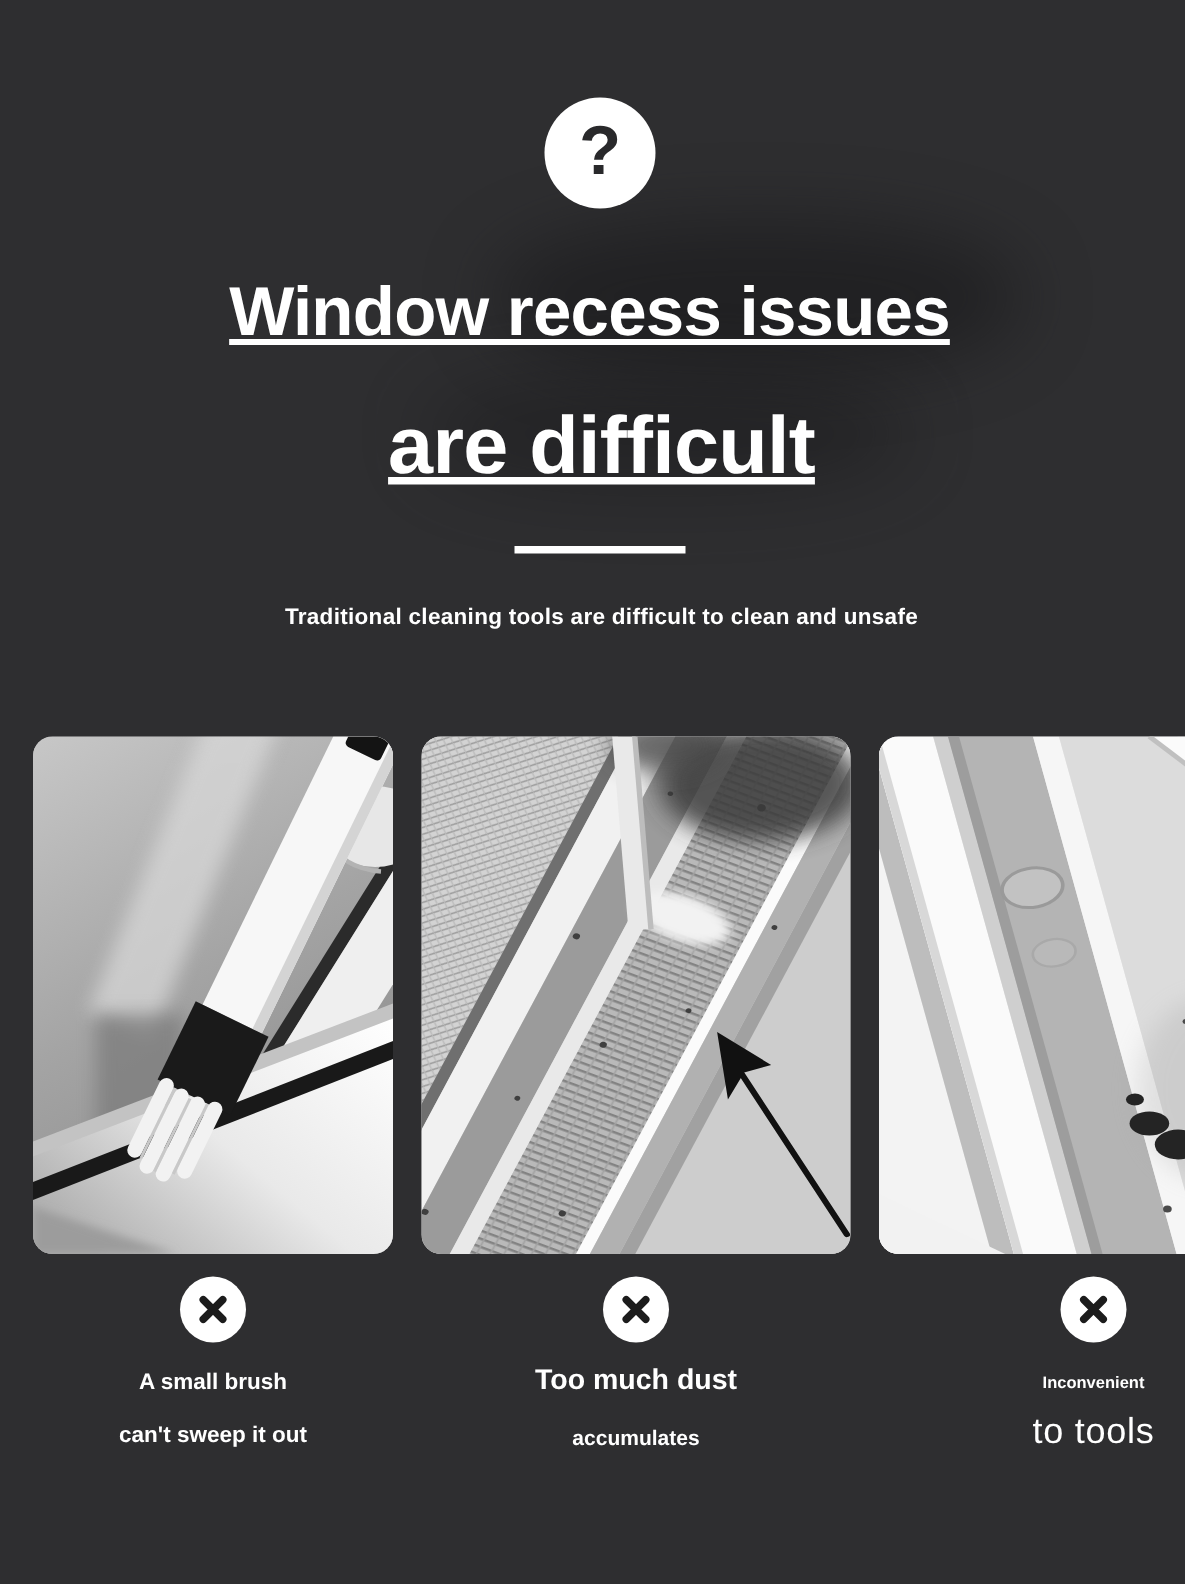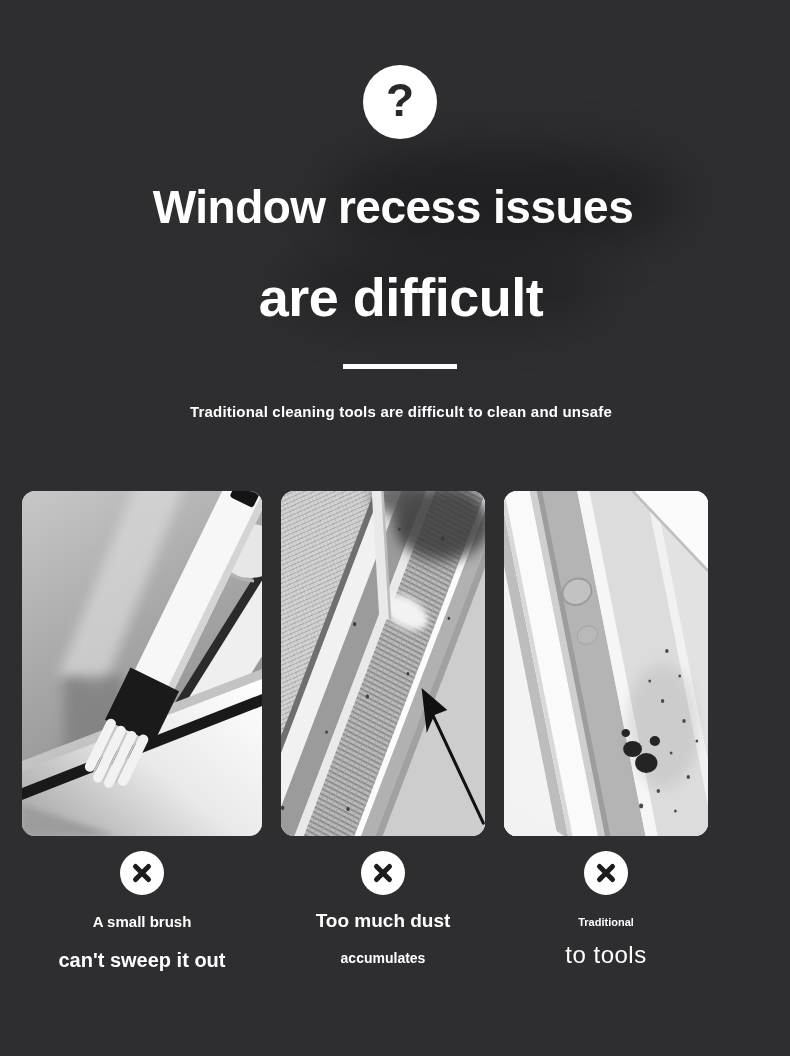--- a/index.html
+++ b/index.html
@@ -9,36 +9,36 @@
     font-family:"Liberation Sans", sans-serif;
   }
   .blot{position:absolute;background:#141416;filter:blur(24px);border-radius:45%;}
   .blot1{left:330px;top:148px;width:350px;height:100px;opacity:.5;}
   .blot2{left:285px;top:252px;width:320px;height:74px;opacity:.38;}
   .badge{
     position:absolute;left:363px;top:65px;width:74px;height:74px;border-radius:50%;
     background:#ffffff;display:flex;align-items:center;justify-content:center;
   }
   .badge span{color:#29292b;font-size:46px;font-weight:700;transform:translateY(-2px);}
-  .title{position:absolute;left:0;right:4px;margin:0;text-align:center;font-weight:700;color:#fff;}
+  .title{position:absolute;left:0;right:4px;margin:0;text-align:center;font-weight:700;color:#fff;text-decoration:underline;}
   .t1{top:180px;font-size:46px;letter-spacing:-0.5px;}
   .t2{top:266px;font-size:54px;letter-spacing:-0.5px;margin-left:16px;}
   .divider{position:absolute;top:364px;left:343px;width:114px;height:5px;background:#ffffff;}
   .subtitle{position:absolute;top:403px;left:12px;right:0;margin:0;text-align:center;
     font-size:15px;font-weight:700;letter-spacing:.2px;}
   .row{position:absolute;top:491px;left:22px;display:flex;gap:19px;}
-  .col{width:204px;display:flex;flex-direction:column;align-items:center;}
+  .col{width:286px;display:flex;flex-direction:column;align-items:center;}
   .col.first{width:240px;}
   figure.photo{margin:0;width:100%;height:345px;border-radius:13px;overflow:hidden;background:#b5b5b5;}
   figure.photo svg{display:block;width:100%;height:100%;}
   .xbadge{margin-top:15px;width:44px;height:44px;border-radius:50%;background:#ffffff;
     display:flex;align-items:center;justify-content:center;flex:none;}
   .cap{font-weight:700;text-align:center;line-height:1.1;white-space:nowrap;}
   .c1a{margin-top:19px;font-size:15px;}
-  .c1b{margin-top:18px;font-size:20px;}
+  .c1b{margin-top:18px;font-size:15px;}
   .c2a{margin-top:16px;font-size:19px;}
   .c2b{margin-top:19px;font-size:14px;}
   .c3a{margin-top:21px;font-size:11px;}
   .c3b{margin-top:14px;font-size:24px;font-weight:500;letter-spacing:.5px;}
 </style>
 </head>
 <body>
 
 <div class="blot blot1"></div>
 <div class="blot blot2"></div>
@@ -234,17 +234,17 @@
           <circle cx="225" cy="250" r="1.6"></circle>
             <circle cx="170" cy="190" r="1.6"></circle>
         </g>
       </svg>
     </figure>
     <div class="xbadge">
       <svg width="22" height="22" viewBox="0 0 22 22">
         <path d="M4.5,4.5 L17.5,17.5 M17.5,4.5 L4.5,17.5" stroke="#1c1c1c" stroke-width="5" stroke-linecap="round"></path>
       </svg>
     </div>
-    <div class="cap c3a">Traditional</div>
+    <div class="cap c3a">Inconvenient</div>
     <div class="cap c3b">to tools</div>
   </div>
 
 </section>
 
 </body></html>

